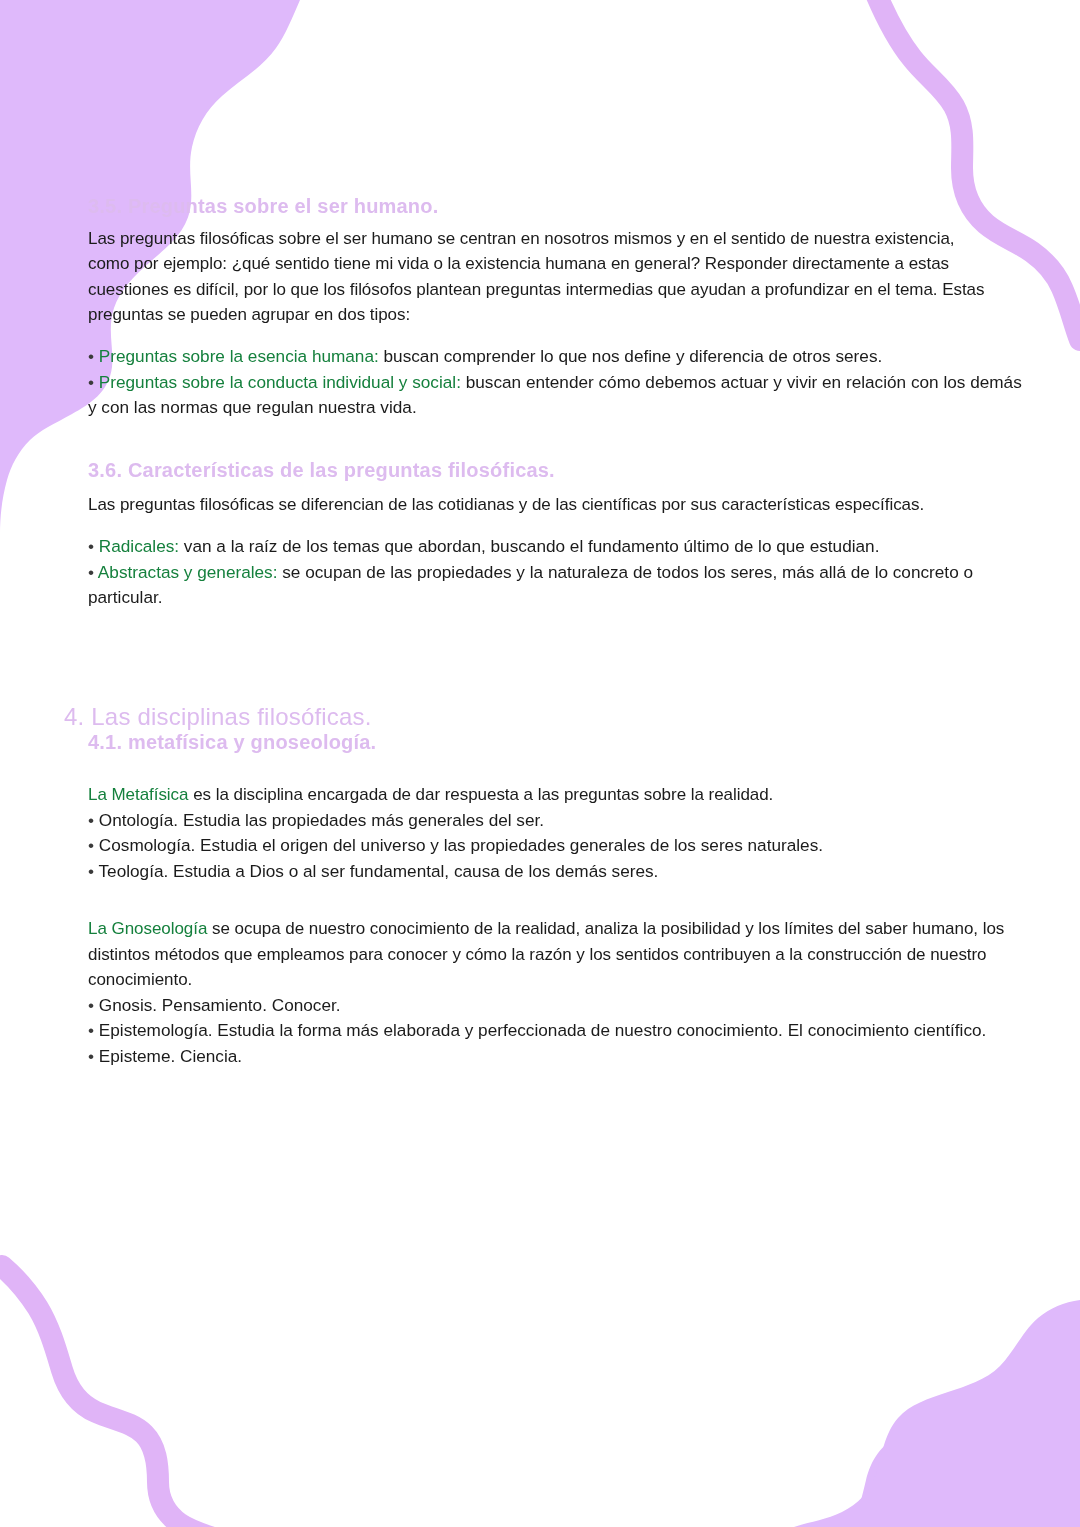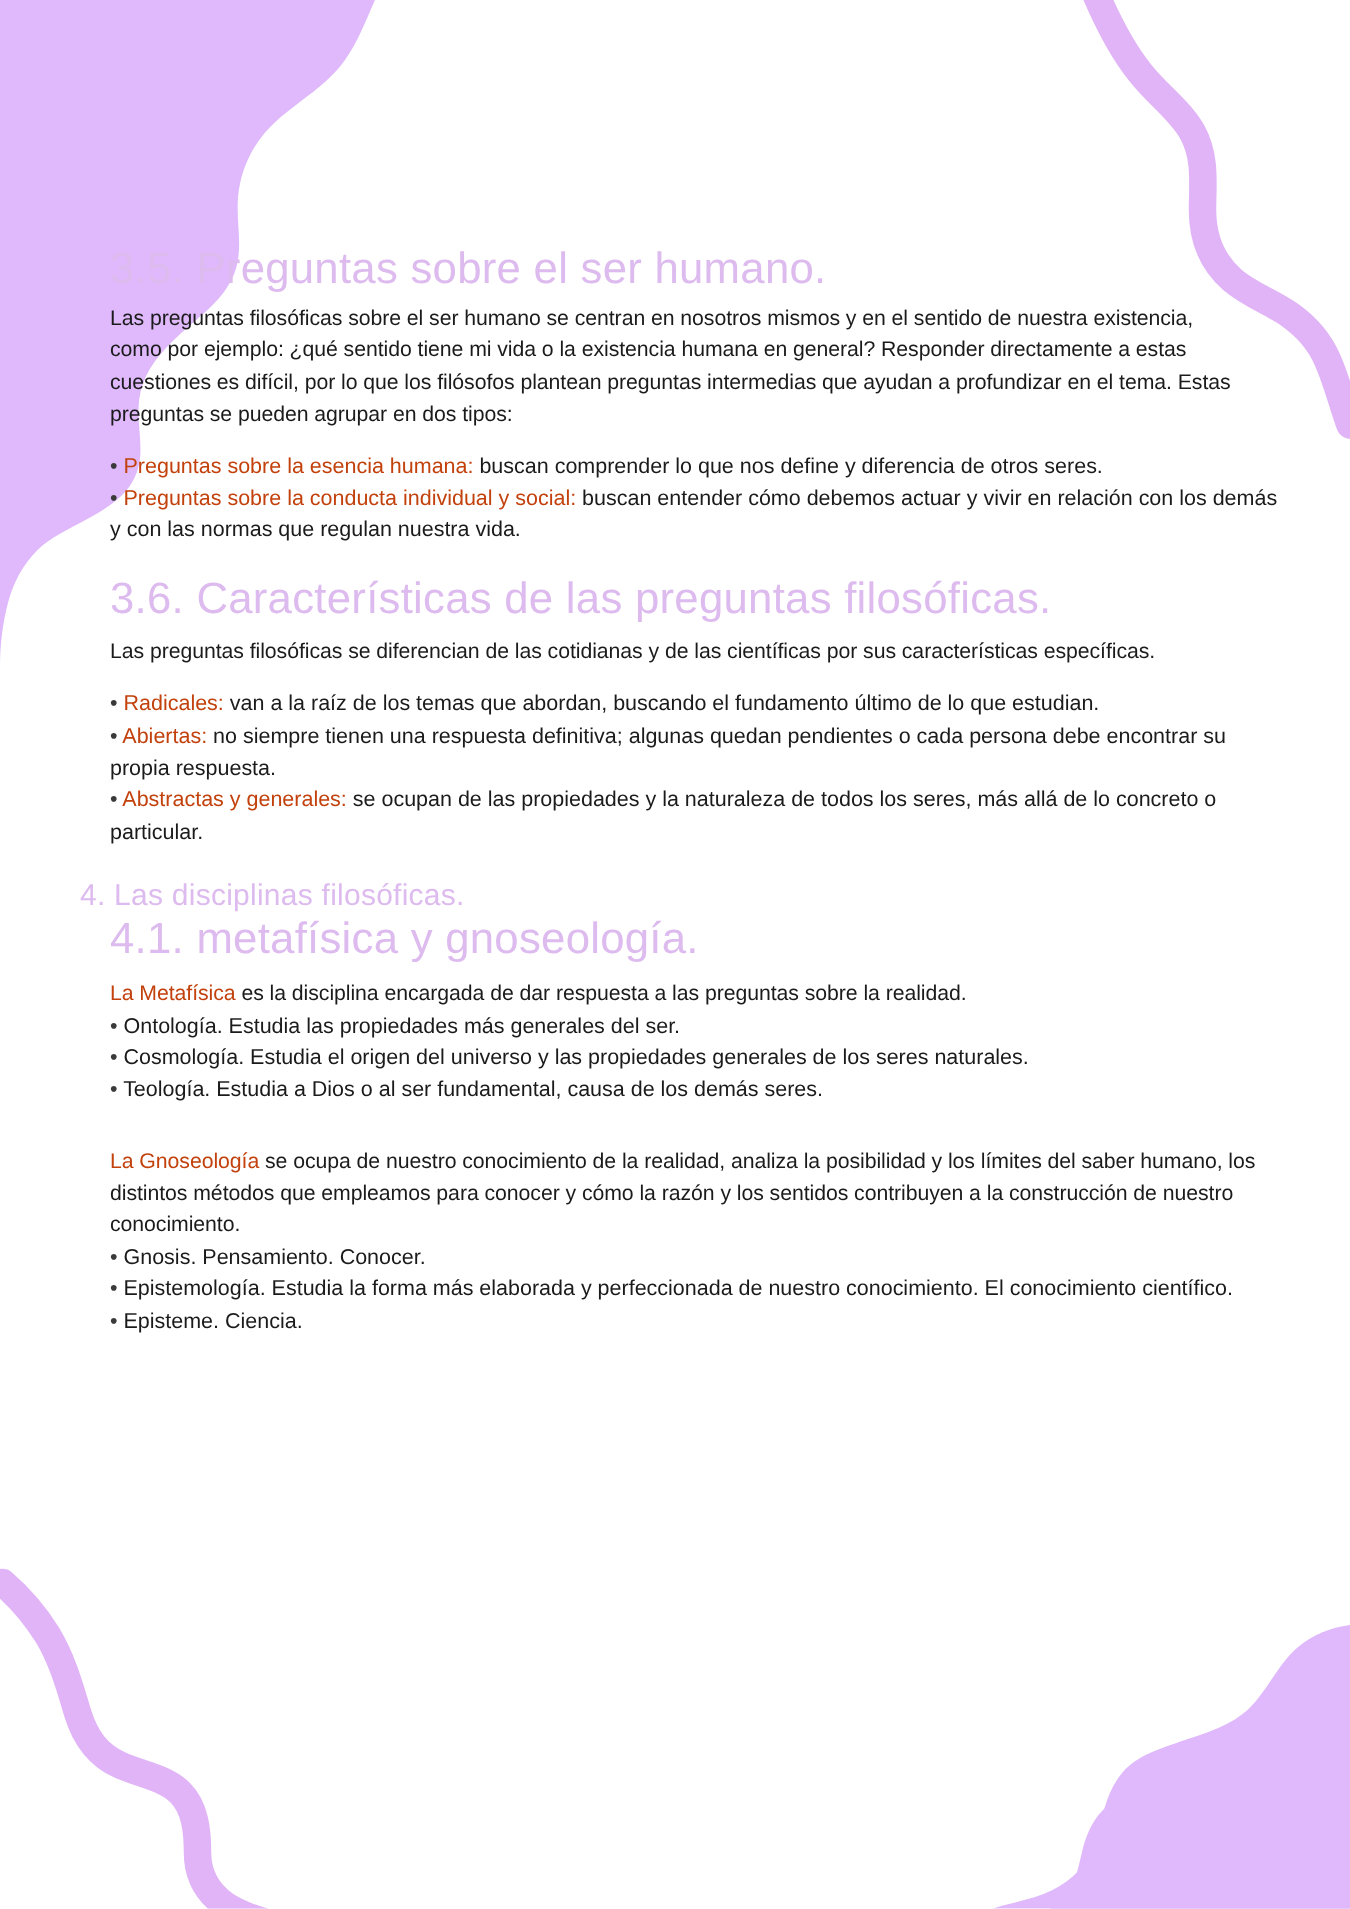--- a/index.html
+++ b/index.html
@@ -35,23 +35,23 @@
     width: 1080px;
     z-index: 2;
     padding: 0;
   }
 
   .block { position: absolute; }
 
   
   .h-sub {
     color: #ddbbef;
-    font-size: 35px;
+    font-size: 20px;
     line-height: 1.08;
-    font-weight: 400;
+    font-weight: 700;
     letter-spacing: 0.2px;
     white-space: nowrap;
   }
   .h-main {
     color: #ddbbef;
     font-size: 24px;
     line-height: 1.08;
     font-weight: 400;
     letter-spacing: 0.2px;
     white-space: nowrap;
@@ -59,21 +59,21 @@
 
   .para {
     color: #1b1b1b;
     font-size: 17px;
     line-height: 25.6px;
     font-weight: 400;
     letter-spacing: -0.05px;
   }
 
   .lead {
-    color: #c2410c;
+    color: #15803d;
     font-weight: 400;
   }
 
   .bullet-line {
     color: #1b1b1b;
     font-size: 17.2px;
     line-height: 25.6px;
   }
 
   .bdot { color: #3a3a3a; }
@@ -163,24 +163,20 @@
 
       <div class="para" style="margin-top:10px; width:920px;">Las preguntas filosóficas se diferencian de las cotidianas y de las científicas por sus características específicas.</div>
 
       <div style="height:17px;"></div>
 
       <div class="bullet-line" style="width:930px;">
         <span class="bdot">•</span>
         <span class="lead">Radicales:</span><span> van a la raíz de los temas que abordan, buscando el fundamento último de lo que estudian.</span>
       </div>
 
-      <div class="bullet-line" style="width:915px;">
-        <span class="bdot">•</span>
-        <span class="lead">Abiertas:</span><span> no siempre tienen una respuesta definitiva; algunas quedan pendientes o cada persona debe encontrar su propia respuesta.</span>
-      </div>
 
       <div class="bullet-line" style="width:925px;">
         <span class="bdot">•</span>
         <span class="lead">Abstractas y generales:</span><span> se ocupan de las propiedades y la naturaleza de todos los seres, más allá de lo concreto o particular.</span>
       </div>
     </div>
 
     <div class="block" style="left:64px; top:704px; width:1000px;">
 
       <div class="h-main">4. Las disciplinas filosóficas.</div>

